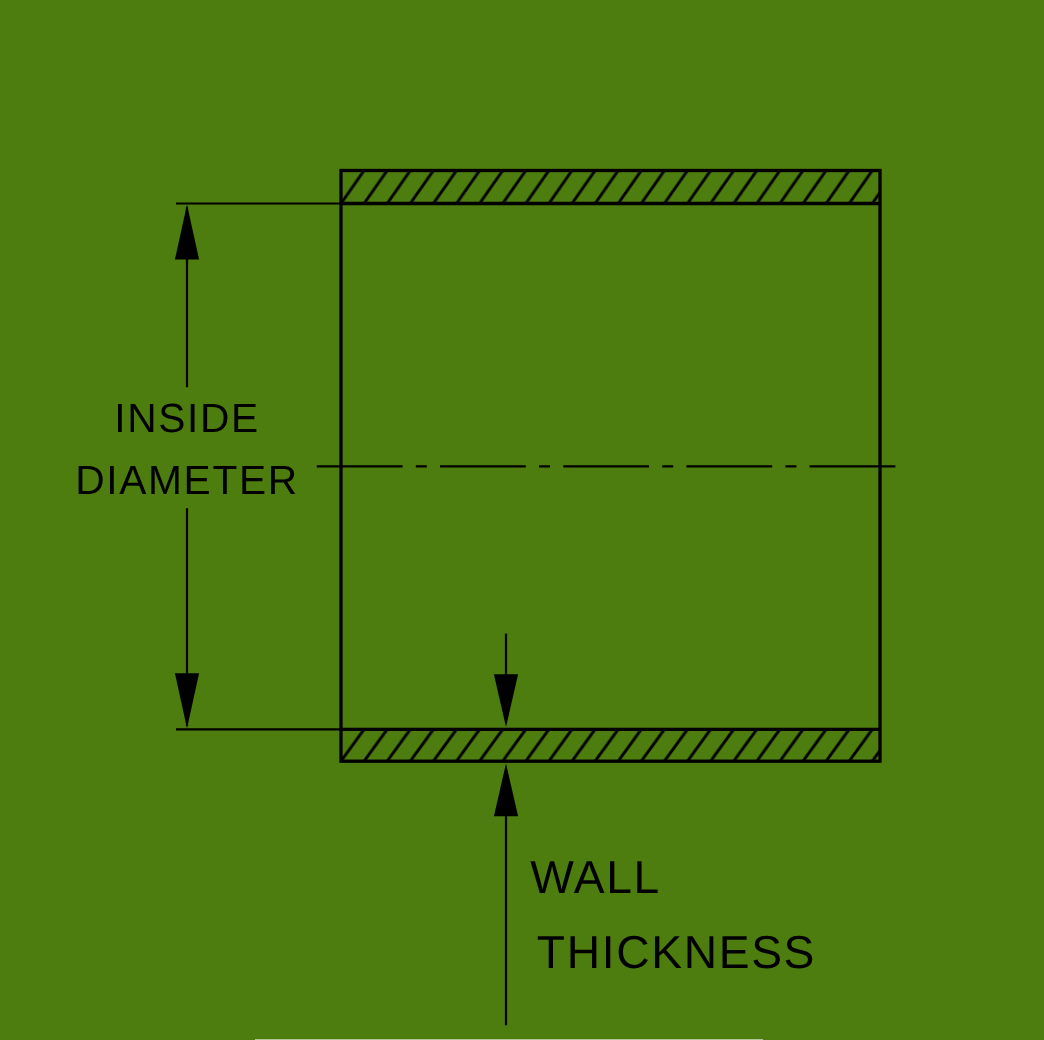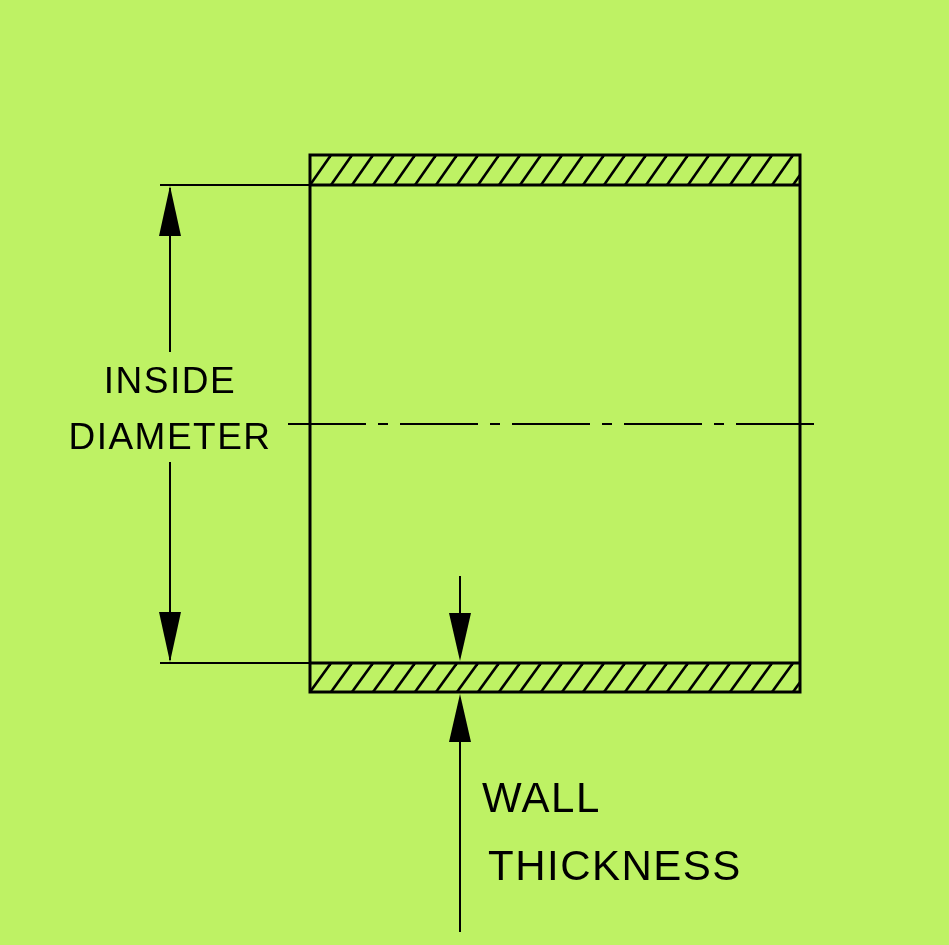--- a/index.html
+++ b/index.html
@@ -4,21 +4,21 @@
 <style>
   html, body {
     margin: 0;
     padding: 0;
     background: #ffffff;
   }
   .canvas {
     position: relative;
     width: 949px;
     height: 945px;
-    background: #bef264;
+    background: #4d7c0f;
     overflow: hidden;
   }
   svg text {
     font-family: "Liberation Sans", sans-serif;
     fill: #000000;
     letter-spacing: 1.5px;
     font-weight: 400;
   }
 </style>
 </head>

